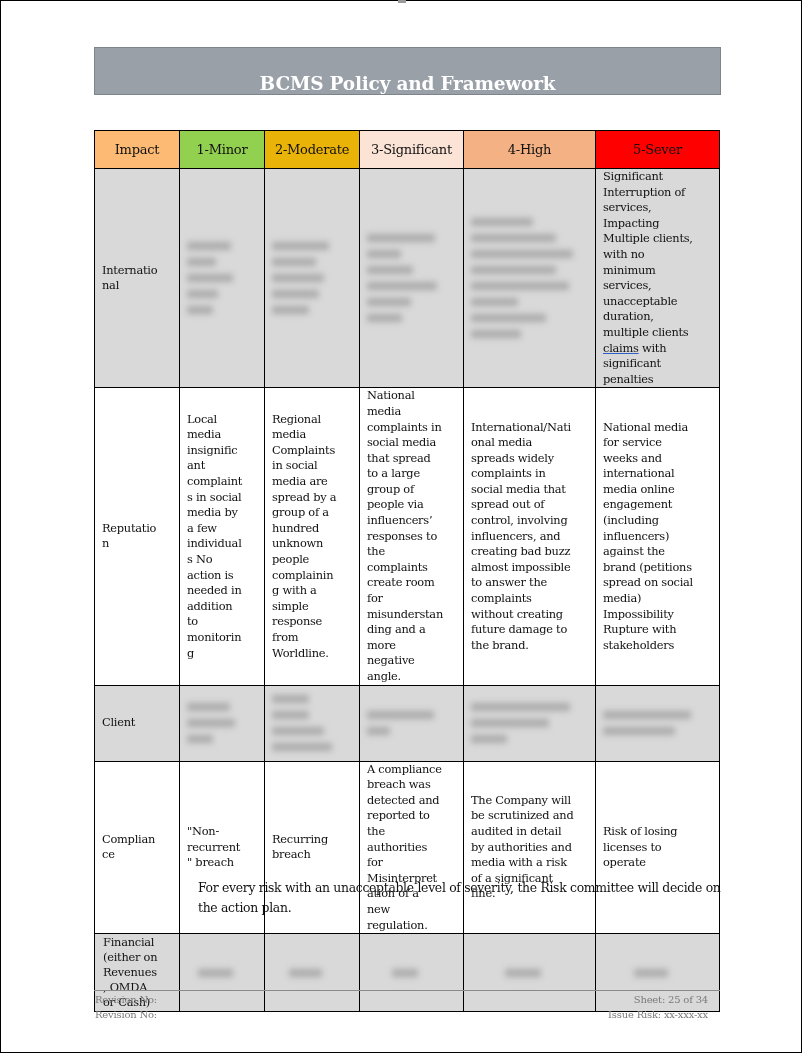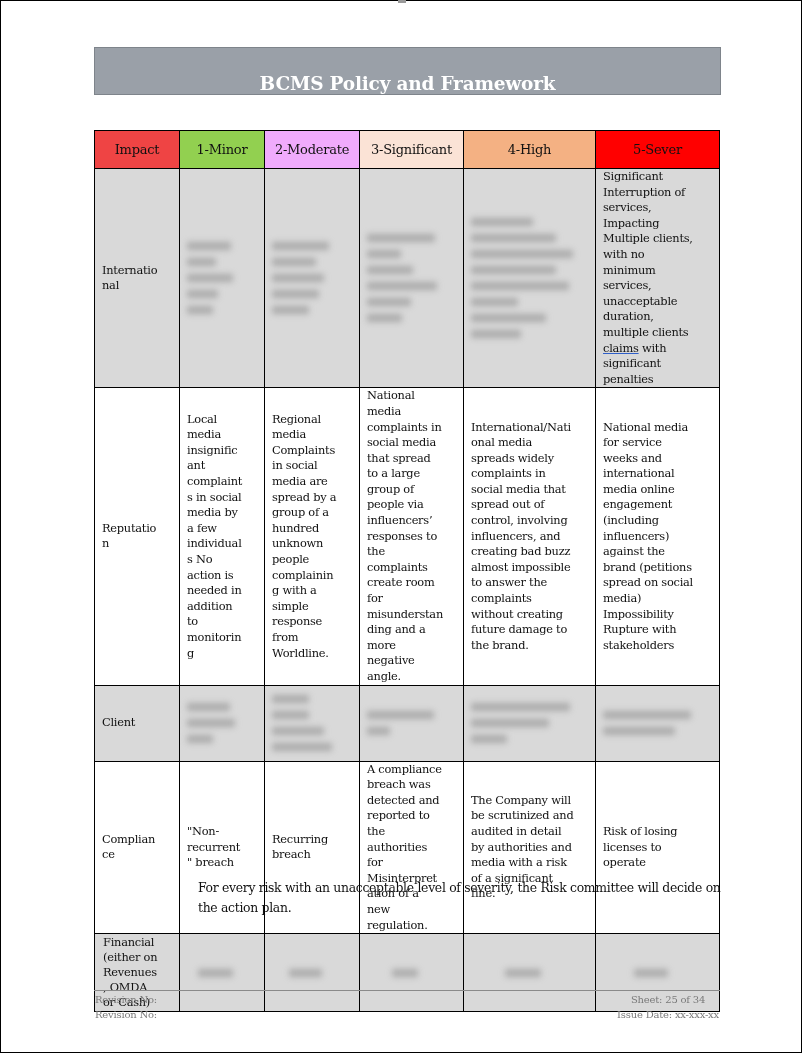--- a/index.html
+++ b/index.html
@@ -21,21 +21,21 @@
 
   .blur-block { filter: blur(3.2px); display: flex; flex-direction: column; gap: 8px; }
   .blur-line { height: 8px; background: #8c8c8c; border-radius: 2px; opacity: 0.6; }
   .squiggle { text-decoration: underline; text-decoration-color: #2f5fc9; text-decoration-style: solid; }
 
   .note { position: absolute; left: 198px; top: 878px; width: 540px; font-family: "DejaVu Serif", serif; font-size: 12.4px; line-height: 20px; color: #111; letter-spacing: -0.3px; }
 
   .footer-rule { position: absolute; left: 94px; top: 990px; width: 626px; height: 1px; background: #8a8a8a; }
   .footer { position: absolute; left: 95px; top: 992px; width: 624px; font-family: "DejaVu Serif", serif; font-size: 10px; line-height: 15px; color: #7a7a7a; letter-spacing: -0.2px; }
   .footer .left { position: absolute; left: 0; top: 0; }
-  .footer .right { position: absolute; right: 0; top: 0; text-align: center; }
+  .footer .right { position: absolute; right: 11px; top: 0; text-align: right; }
 </style>
 </head>
 <body>
 
 <div class="page-frame"></div>
 <div class="page-marker"></div>
 
 <div class="title-bar">
   <span>BCMS Policy and Framework</span>
 </div>
@@ -44,23 +44,23 @@
   <colgroup>
     <col style="width:85px">
       <col style="width:85px">
       <col style="width:95px">
       <col style="width:104px">
       <col style="width:132px">
       <col style="width:124px">
   </colgroup>
   <thead>
     <tr>
-      <th style="background:#ef4444">Impact</th>
+      <th style="background:#fdba74">Impact</th>
       <th style="background:#92d050">1-Minor</th>
-      <th style="background:#f0abfc">2-Moderate</th>
+      <th style="background:#eab308">2-Moderate</th>
       <th style="background:#fbe3d6">3-Significant</th>
       <th style="background:#f4b183">4-High</th>
       <th style="background:#ff0000">5-Sever</th>
     </tr>
   </thead>
   <tbody>
 
     <tr class="row-gray" style="height:172px">
       <td class="rowhead">International</td>
       <td>
@@ -198,15 +198,15 @@
 <p class="note">For every risk with an unacceptable level of severity, the Risk committee will decide on the action plan.</p>
 
 <div class="footer-rule"></div>
 <div class="footer">
   <div class="left">
     <div>Revision No:</div>
     <div>Revision No:</div>
   </div>
   <div class="right">
     <div>Sheet: 25 of 34</div>
-    <div>Issue Date: xx-xxx-xx</div>
+    <div>Issue Risk: xx-xxx-xx</div>
   </div>
 </div>
 
 </body></html>

